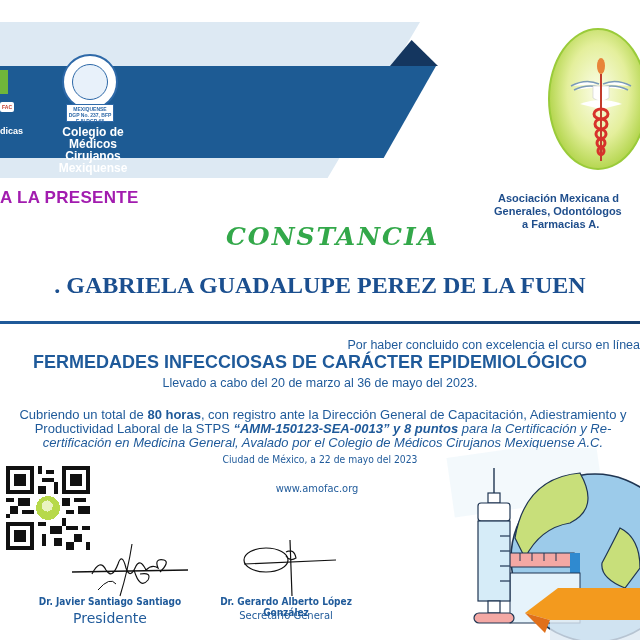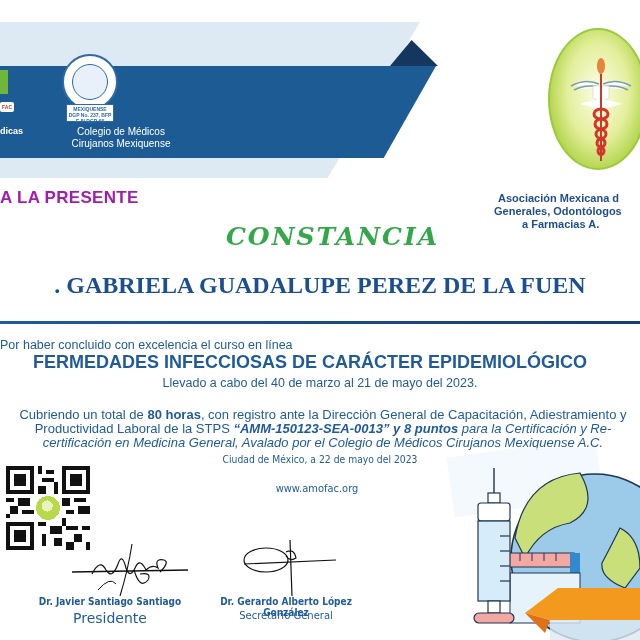--- a/index.html
+++ b/index.html
@@ -19,38 +19,38 @@
   .logo-amofac-tag { left: 0; top: 102px; width: 14px; height: 10px; background: #fff; border-radius: 2px;
     font-size: 5px; color: #c0392b; font-weight: bold; line-height: 10px; text-align: center; }
   .left-text { left: 0; top: 126px; font-size: 9px; font-weight: bold; color: #ffffff; }
 
   .cmc-logo { left: 62px; top: 54px; width: 56px; height: 56px; border-radius: 50%; background: #ffffff;
     border: 2px solid #2e69a8; }
   .cmc-logo .inner { position: absolute; left: 8px; top: 8px; width: 36px; height: 36px; border-radius: 50%;
     border: 1px solid #2e69a8; background: #e8f1fa; }
   .cmc-plate { left: 66px; top: 104px; width: 48px; height: 18px; background: #ffffff; border: 1px solid #2e69a8;
     font-size: 5px; color: #2e69a8; text-align: center; line-height: 6px; font-weight: bold; padding-top: 1px; }
-  .cmc-name { left: 38px; top: 126px; width: 110px; text-align: center; font-size: 10px; font-weight: normal;
-    color: #ffffff; line-height: 12px; margin-left: 28px; }
+  .cmc-name { left: 38px; top: 126px; width: 110px; text-align: center; font-size: 12px; font-weight: bold;
+    color: #ffffff; line-height: 12px; }
 
   .amofac-seal { left: 548px; top: 28px; width: 100px; height: 142px; border-radius: 50%;
     background: radial-gradient(ellipse at 50% 45%, #fbfde8 0%, #e4ef9c 45%, #a7cf3a 80%, #8fc02c 100%);
     border: 2px solid #9acb3a; }
   .caduceus { left: 596px; top: 62px; width: 12px; height: 100px; }
 
   .otorga { left: 0; top: 188px; font-size: 17px; font-weight: bold; color: #a21caf; letter-spacing: 0.3px; }
   .assoc { left: 488px; top: 192px; width: 160px; font-size: 11px; font-weight: bold; color: #1f4e8c; line-height: 13px; text-align: right; }
 
   .constancia { left: 0; top: 222px; width: 640px; text-align: center; font-family: "DejaVu Serif", serif;
     font-style: italic; font-weight: bold; font-size: 25px; color: #33a84a; letter-spacing: 2px; padding-left: 25px; }
   .recipient { left: -20px; top: 272px; width: 680px; text-align: center; font-family: "Liberation Serif", serif;
     font-weight: bold; font-size: 24px; color: #1b4f8f; white-space: nowrap; }
   .rule { left: 0; top: 321px; width: 640px; height: 3px; background: linear-gradient(to right, #1f5a9a, #163e6e); }
 
-  .line1 { left: 0; top: 338px; width: 640px; text-align: left; font-size: 12.5px; color: #1f5a9a; }
+  .line1 { left: 0; top: 338px; width: 640px; text-align: right; font-size: 12.5px; color: #1f5a9a; }
   .course { left: -20px; top: 352px; width: 660px; text-align: center; font-size: 18px; font-weight: bold; color: #1f5a9a; white-space: nowrap; }
   .dates { left: 0; top: 376px; width: 640px; text-align: center; font-size: 12.5px; color: #1f5a9a; }
 
   .para { left: 8px; top: 408px; width: 630px; text-align: center; font-size: 13px; line-height: 14px; color: #1f5a9a; }
   .para b { font-weight: bold; }
   .para i { font-style: italic; }
   .place-date { left: 0; top: 453px; width: 640px; text-align: center; font-size: 10.5px; color: #1f5a9a; font-family: "DejaVu Sans", sans-serif; transform: scaleX(0.88); }
 
   .qr { left: 6px; top: 466px; width: 84px; height: 84px; background: #fff; }
   .url { left: 262px; top: 482px; width: 110px; text-align: center; font-size: 11px; color: #1f5a9a; font-family: "DejaVu Sans", sans-serif; transform: scaleX(0.9); }
@@ -110,21 +110,21 @@
   <div style="text-align:left;padding-left:6px">Generales, Odontólogos</div>
   <div style="text-align:left;padding-left:34px">a Farmacias A.</div>
 </div>
 
 <div class="abs constancia">CONSTANCIA</div>
 <div class="abs recipient">. GABRIELA GUADALUPE PEREZ DE LA FUEN</div>
 <div class="abs rule"></div>
 
 <div class="abs line1">Por haber concluido con excelencia el curso en línea</div>
 <div class="abs course">FERMEDADES INFECCIOSAS DE CARÁCTER EPIDEMIOLÓGICO</div>
-<div class="abs dates">Llevado a cabo del 40 de marzo al 21 de mayo del 2023.</div>
+<div class="abs dates">Llevado a cabo del 20 de marzo al 36 de mayo del 2023.</div>
 
 <div class="abs para">
   <span>Cubriendo un total de </span><b>80 horas</b><span>, con registro ante la Dirección General de Capacitación, Adiestramiento y Productividad Laboral de la STPS </span><i><b>“AMM-150123-SEA-0013” y 8 puntos</b><span> para la Certificación y Re-certificación en Medicina General, Avalado por el Colegio de Médicos Cirujanos Mexiquense A.C.</span></i>
 </div>
 <div class="abs place-date">Ciudad de México, a 22 de mayo del 2023</div>
 
 <svg class="abs qr" viewBox="0 0 21 21" shape-rendering="crispEdges">
   <rect width="21" height="21" fill="#fff"></rect>
   <g fill="#111">
     <rect x="0" y="0" width="7" height="7"></rect>

